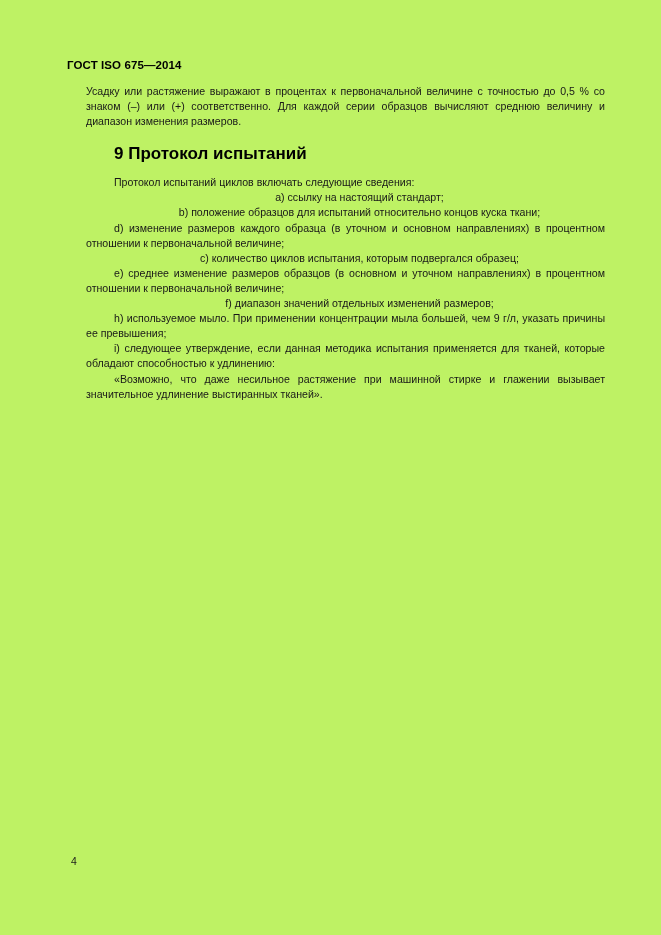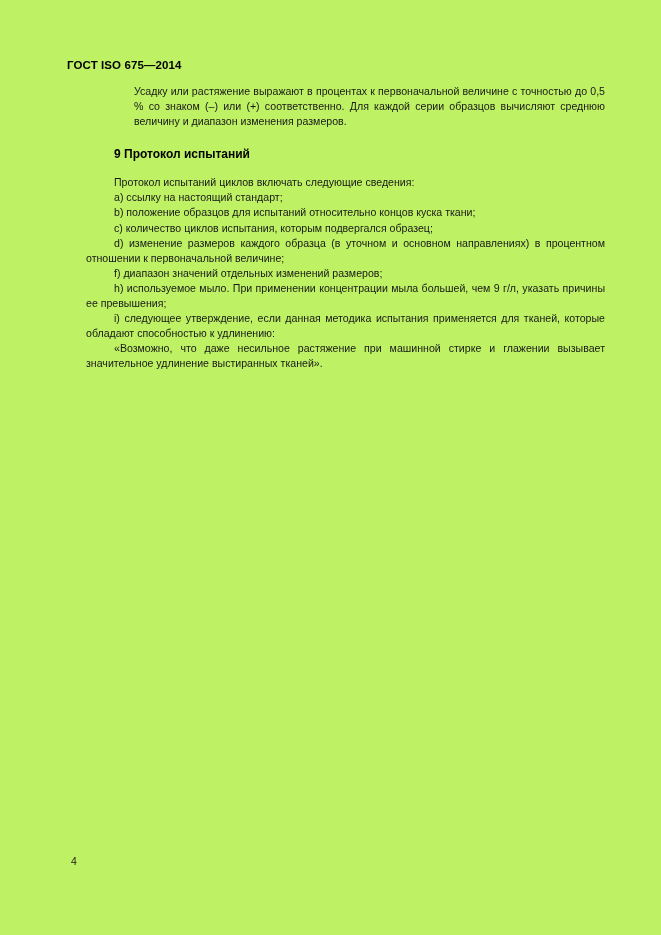--- a/index.html
+++ b/index.html
@@ -50,52 +50,51 @@
     font-size: 10.6px;
     line-height: 15.1px;
     text-align: justify;
     text-justify: inter-word;
     color: #181818;
   }
 
   
   .para-intro {
     text-indent: 0px;
-    margin-left: 48px;
   }
 
   
   .section-heading {
     margin: 3px;
     padding: 0;
     position: relative;
     top: 0;
     margin-top: 17px;
     margin-bottom: 13px;
     margin-left: 28px;
-    font-size: 12px;
+    font-size: 17px;
     font-weight: bold;
     line-height: 16px;
     color: #000000;
     text-align: left;
   }
 
   
   .list-lead {
     text-indent: 28px;
     text-align: left;
   }
 
   
   .list-item {
     text-indent: 28px;
   }
   
   .list-item.single {
-    text-align: left;
+    text-align: center;
   }
 
   .quote-para {
     text-indent: 28px;
   }
 
   
   .folio {
     position: absolute;
     left: 71px;
@@ -116,24 +115,25 @@
     <p class="para-intro">Усадку или растяжение выражают в процентах к первоначальной величине с точностью до 0,5 % со знаком (–) или (+) соответственно. Для каждой серии образцов вычисляют среднюю величину и диапазон изменения размеров.</p>
 
     <h2 class="section-heading">9 Протокол испытаний</h2>
 
     <p class="list-lead">Протокол испытаний циклов включать следующие сведения:</p>
 
     <p class="list-item single">a) ссылку на настоящий стандарт;</p>
 
     <p class="list-item single">b) положение образцов для испытаний относительно концов куска ткани;</p>
 
+    <p class="list-item">d) изменение размеров каждого образца (в уточном и основном направлениях) в процентном отношении к первоначальной величине;</p>
+
     <p class="list-item single">c) количество циклов испытания, которым подвергался образец;</p>
 
-    <p class="list-item">d) изменение размеров каждого образца (в уточном и основном направлениях) в процентном отношении к первоначальной величине;</p>
-
+    <p class="list-item">e) среднее изменение размеров образцов (в основном и уточном направлениях) в процентном отношении к первоначальной величине;</p>
 
     <p class="list-item single">f) диапазон значений отдельных изменений размеров;</p>
 
 
     <p class="list-item">h) используемое мыло. При применении концентрации мыла большей, чем 9 г/л, указать причины ее превышения;</p>
 
     <p class="list-item">i) следующее утверждение, если данная методика испытания применяется для тканей, которые обладают способностью к удлинению:</p>
 
     <p class="quote-para">«Возможно, что даже несильное растяжение при машинной стирке и глажении вызывает значительное удлинение выстиранных тканей».</p>
 

